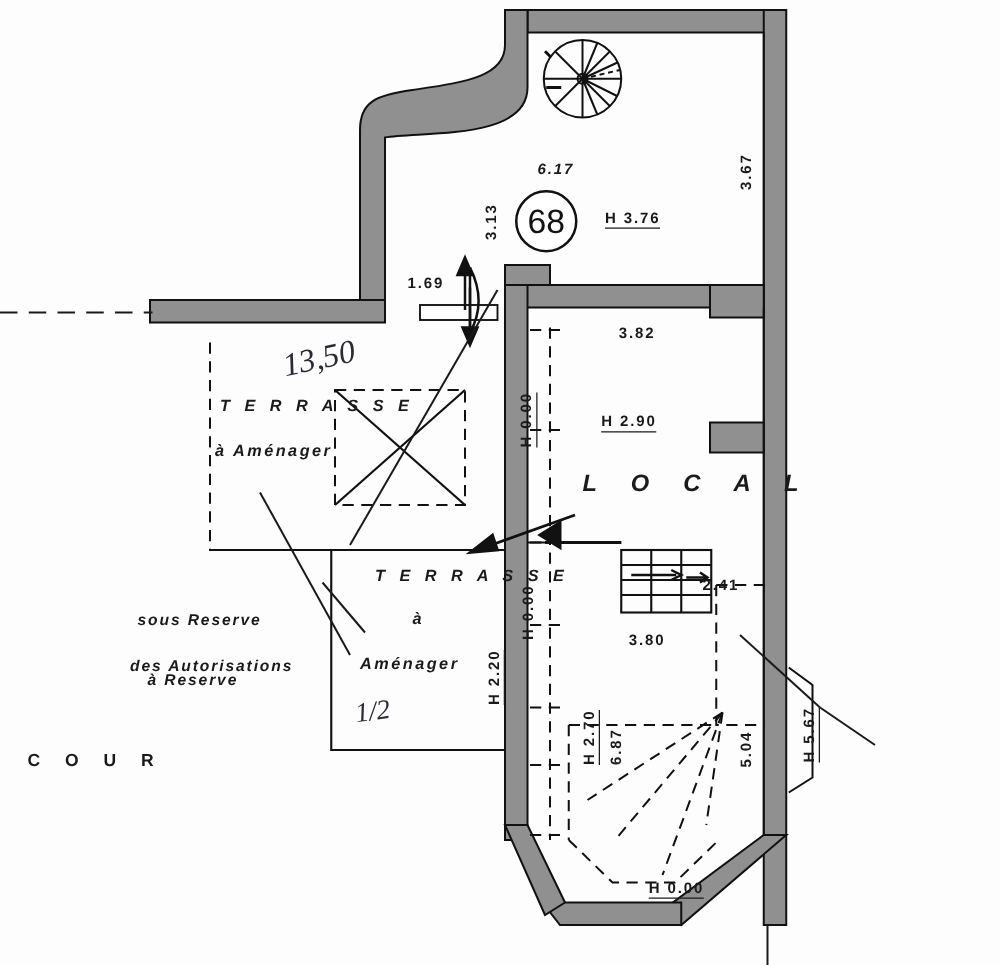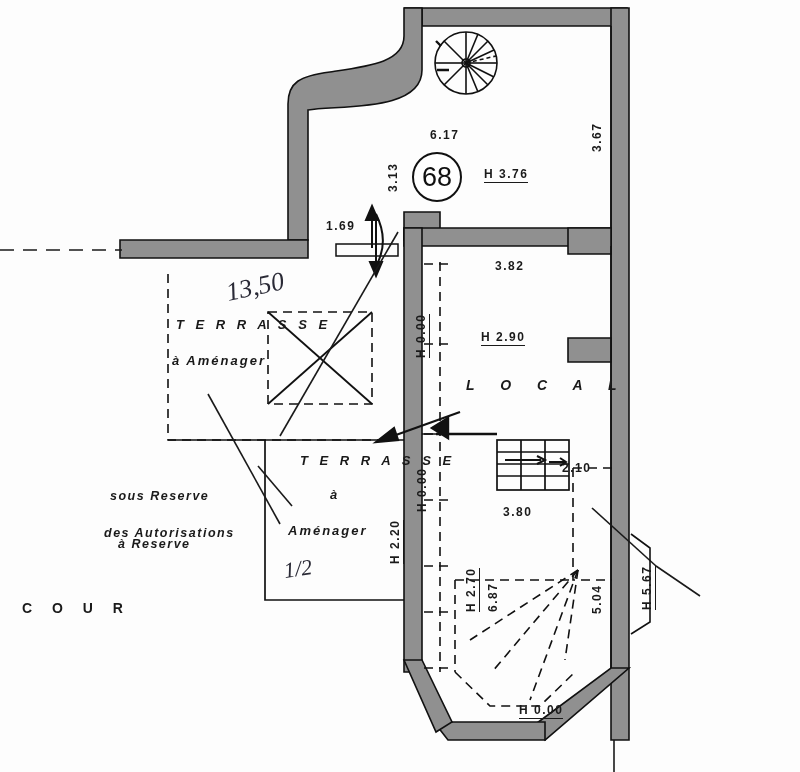--- a/index.html
+++ b/index.html
@@ -50,21 +50,21 @@
     font-size: 13px;
     letter-spacing: 2px;
     font-style: italic;
   }
   .lbl-note {
     font-size: 12.5px;
     letter-spacing: 1.5px;
     font-style: italic;
   }
   .lbl-local {
-    font-size: 14px;
+    font-size: 19px;
     letter-spacing: 11px;
     font-style: italic;
   }
   .lbl-cour {
     font-size: 14px;
     letter-spacing: 8px;
   }
   .rot90 {
     transform-origin: 0 0;
     transform: rotate(-90deg);
@@ -238,32 +238,32 @@
       <line x1="614" y1="740" x2="614" y2="772"></line>
     </g>
 
     <g stroke="#111" stroke-width="1.6" fill="none">
       <path d="M 631 534 L 650 548 L 650 622 L 631 634"></path>
     </g>
 
   </svg>
 
   <div class="circ-num" style="left:412px; top:152px;">68</div>
-  <div class="lbl lbl-dim" style="left:430px; top:128px;">6.17</div>
+  <div class="lbl lbl-dim" style="left:430px; top:128px;font-style:italic;">6.17</div>
   <div class="lbl lbl-dim rot90" style="left:386px; top:192px;">3.13</div>
   <div class="lbl lbl-dim-u" style="left:484px; top:167px;">H 3.76</div>
   <div class="lbl lbl-dim rot90" style="left:590px; top:152px;">3.67</div>
 
   <div class="lbl lbl-dim" style="left:326px; top:219px;">1.69</div>
 
   <div class="lbl lbl-dim" style="left:495px; top:259px;">3.82</div>
   <div class="lbl lbl-dim-u" style="left:481px; top:330px;">H 2.90</div>
   <div class="lbl lbl-local" style="left:466px; top:377px;">L O C A L</div>
   <div class="lbl lbl-dim" style="left:503px; top:505px;">3.80</div>
-  <div class="lbl lbl-dim" style="left:562px; top:461px;">2.10</div>
+  <div class="lbl lbl-dim" style="left:562px; top:461px;">2.41</div>
 
   <div class="lbl lbl-dim-u rot90" style="left:414px; top:358px;">H 0.00</div>
   <div class="lbl lbl-dim rot90" style="left:415px; top:512px;">H 0.00</div>
   <div class="lbl lbl-dim-u rot90" style="left:388px; top:564px;">H 2.20</div>
   <div class="lbl lbl-dim-u rot90" style="left:464px; top:612px;">H 2.70</div>
   <div class="lbl lbl-dim rot90" style="left:486px; top:612px;">6.87</div>
   <div class="lbl lbl-dim rot90" style="left:590px; top:614px;">5.04</div>
   <div class="lbl lbl-dim-u rot90" style="left:640px; top:610px;">H 5.67</div>
   <div class="lbl lbl-dim-u" style="left:519px; top:703px;">H 0.00</div>
 

